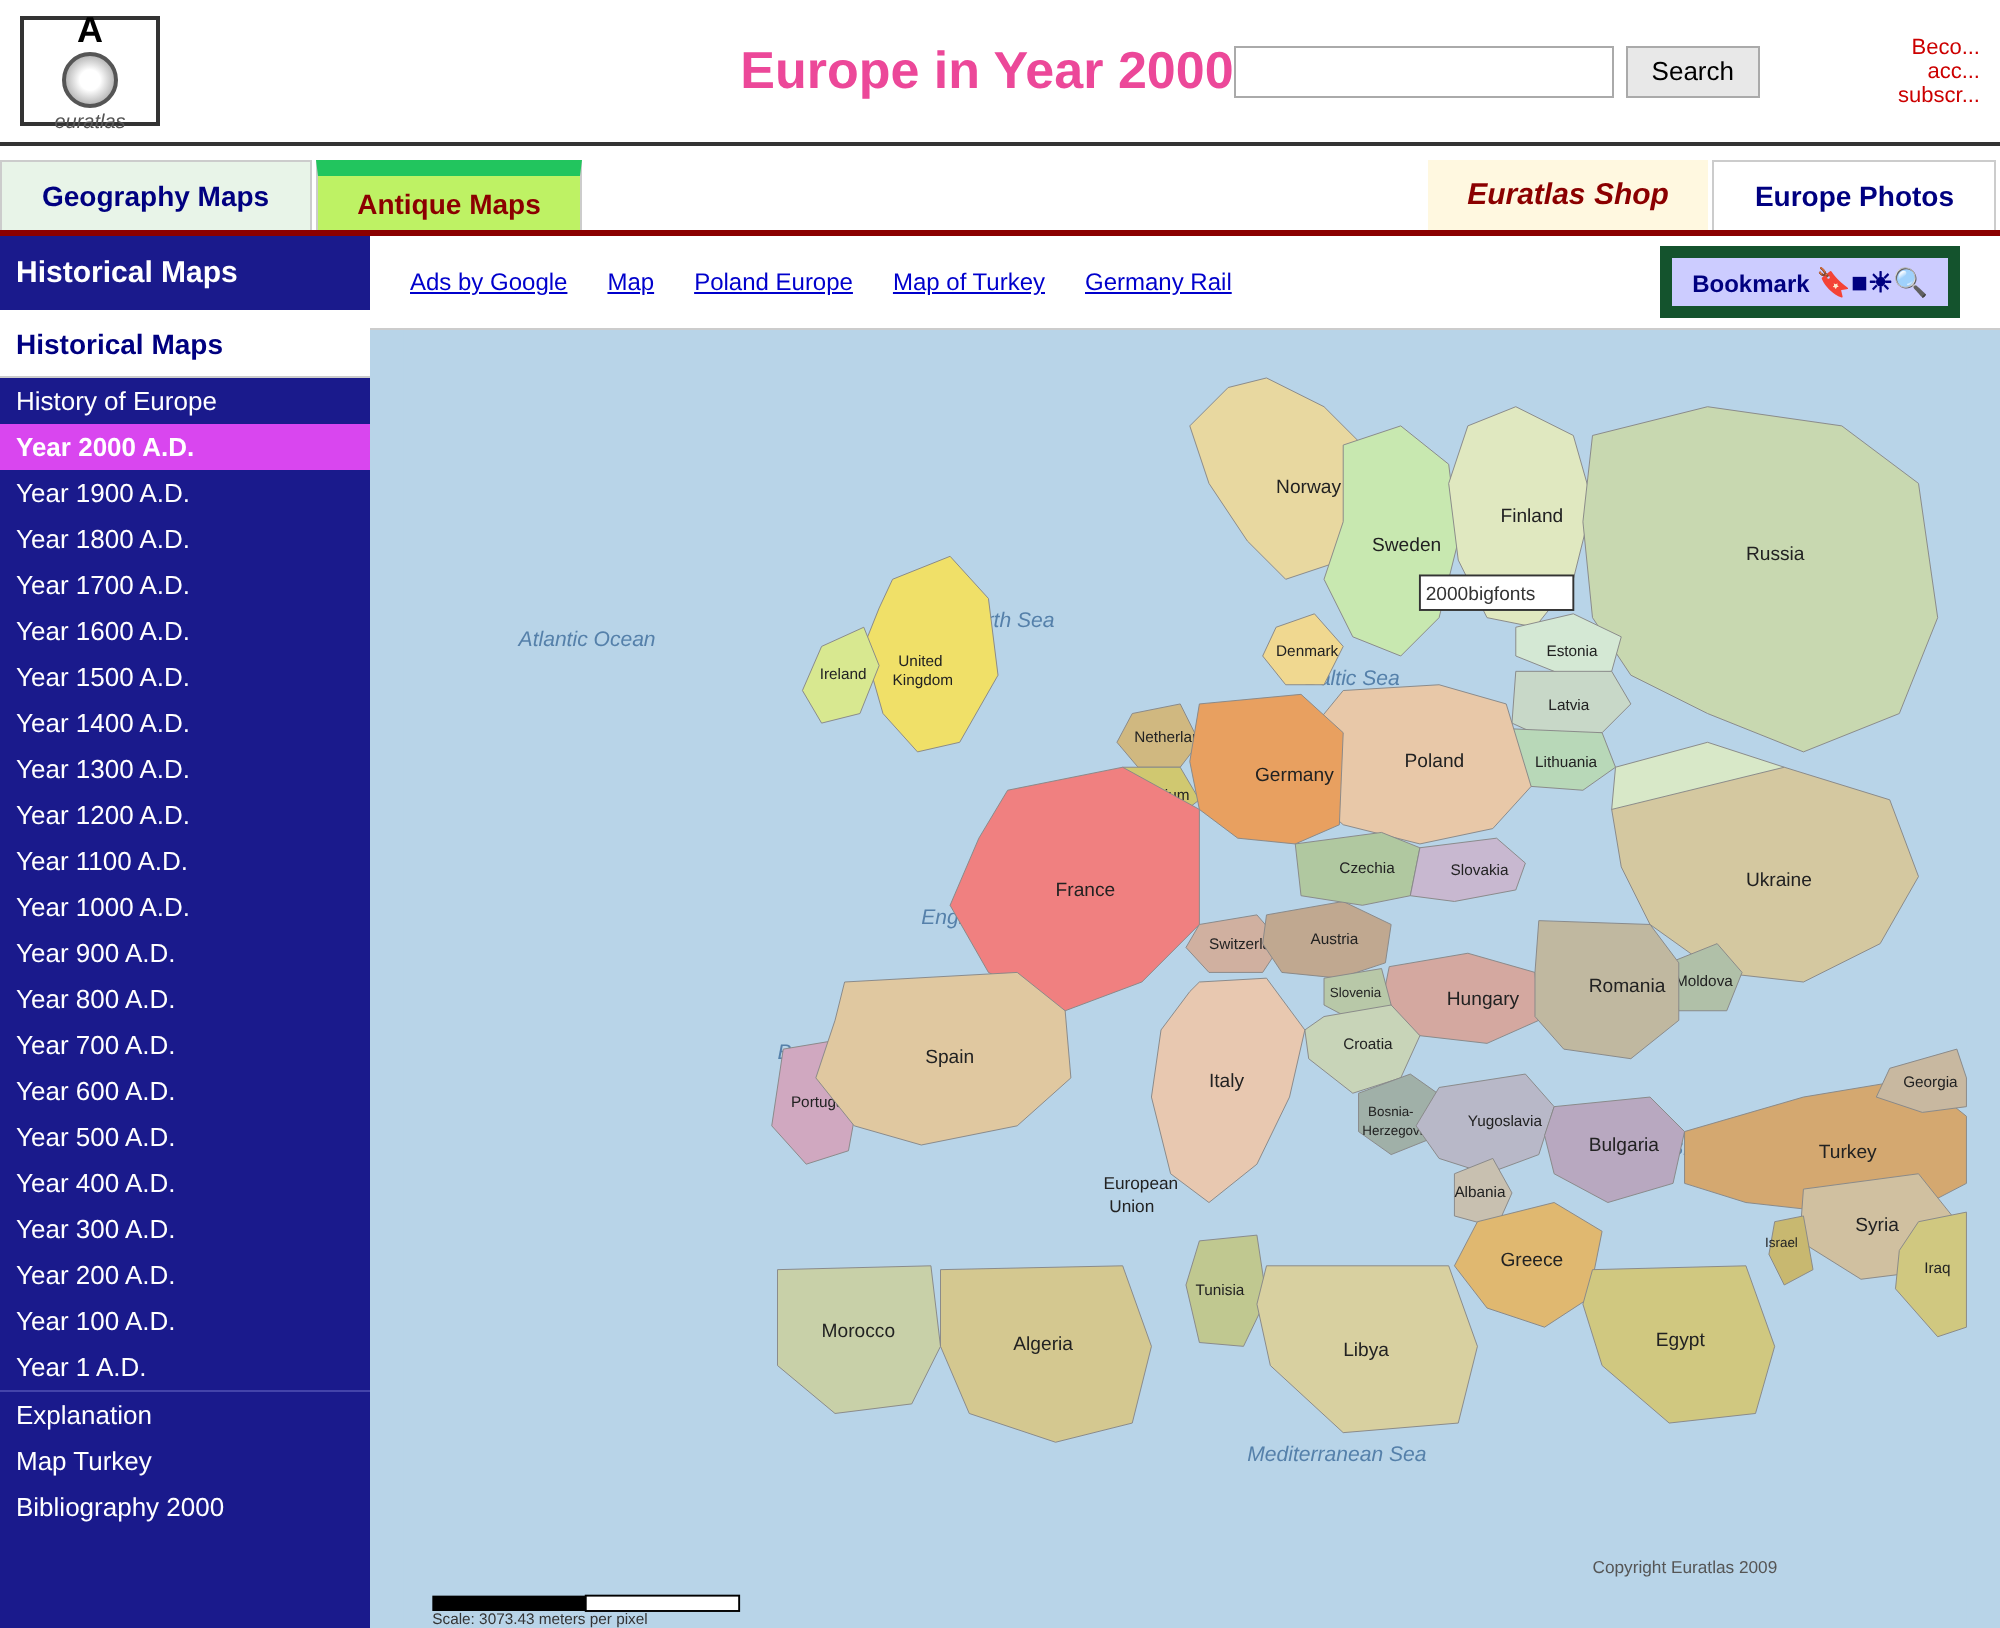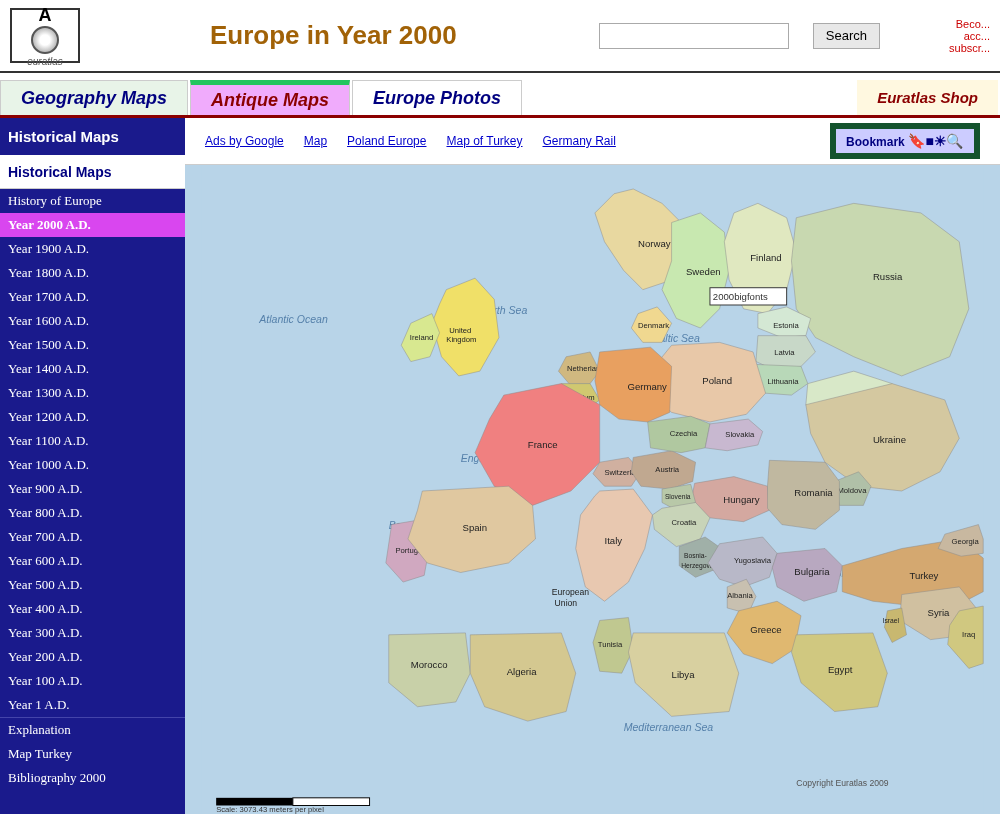--- a/index.html
+++ b/index.html
@@ -40,28 +40,29 @@
       border: 2px solid #555;
     }
     #logo-text {
       font-size: 10px;
       color: #555;
       font-style: italic;
     }
     #site-title {
       font-size: 26px;
       font-weight: bold;
-      color: #a16207;
+      color: #ec4899;
       flex: 1;
       padding-left: 20px;
+      text-align: right;
     }
     #search-area {
       display: flex;
       align-items: center;
-      gap: 24px;
+      gap: 6px;
     }
     #search-input {
       width: 190px;
       height: 26px;
       border: 1px solid #aaa;
       padding: 2px 6px;
     }
     #search-button {
       height: 26px;
       padding: 0 12px;
@@ -81,32 +82,31 @@
     
     #nav-tabs {
       display: flex;
       background: #fff;
       border-bottom: 3px solid #8B0000;
       height: 45px;
       align-items: flex-end;
     }
     .nav-tab {
       padding: 6px 20px;
-      font-size: 18px;
+      font-size: 14px;
       cursor: pointer;
       border: 1px solid #ccc;
       border-bottom: none;
       margin-right: 2px;
       height: 35px;
       display: flex;
       align-items: center;
-      font-style: italic;
     }
     .nav-tab-geography { background: #e8f4e8; color: #000080; font-weight: bold; }
-    .nav-tab-antique { background: #f0abfc; color: #8B0000; font-weight: bold; border-top: 5px solid #22c55e; }
+    .nav-tab-antique { background: #bef264; color: #8B0000; font-weight: bold; border-top: 8px solid #22c55e; }
     .nav-tab-photos { background: #fff; color: #000080; font-weight: bold; }
     .nav-tab-shop {
       margin-left: auto;
       background: #fff8e0;
       color: #8B0000;
       font-weight: bold;
       font-style: italic;
       font-size: 15px;
       border: none;
     }
@@ -141,21 +141,20 @@
       padding: 8px 8px;
       border-bottom: 1px solid #ccc;
     }
     .sidebar-item {
       color: #fff;
       padding: 4px 8px;
       cursor: pointer;
       font-size: 13px;
       display: block;
       text-decoration: none;
-      font-family: Liberation Serif, serif;
     }
     .sidebar-item-active {
       background: #d946ef;
       font-weight: bold;
       color: #fff;
     }
     .sidebar-section {
       border-top: 1px solid #4444aa;
     }
 
@@ -246,22 +245,22 @@
   <div id="search-area">
     <input id="search-input" type="text" placeholder="" style="">
     <button id="search-button">Search</button>
   </div>
   <div id="top-right">Beco...<br>acc...<br>subscr...</div>
 </div>
 
 <div id="nav-tabs">
   <div class="nav-tab nav-tab-geography">Geography Maps</div>
   <div class="nav-tab nav-tab-antique">Antique Maps</div>
+  <div class="nav-tab nav-tab-shop">Euratlas Shop</div>
   <div class="nav-tab nav-tab-photos">Europe Photos</div>
-  <div class="nav-tab nav-tab-shop">Euratlas Shop</div>
 </div>
 
 <div id="main-layout">
 
   <div id="sidebar">
     <div id="sidebar-header">Historical Maps</div>
     <div id="sidebar-inner-header">Historical Maps</div>
 
     <a class="sidebar-item">History of Europe</a>
     <a class="sidebar-item sidebar-item-active">Year 2000 A.D.</a>

